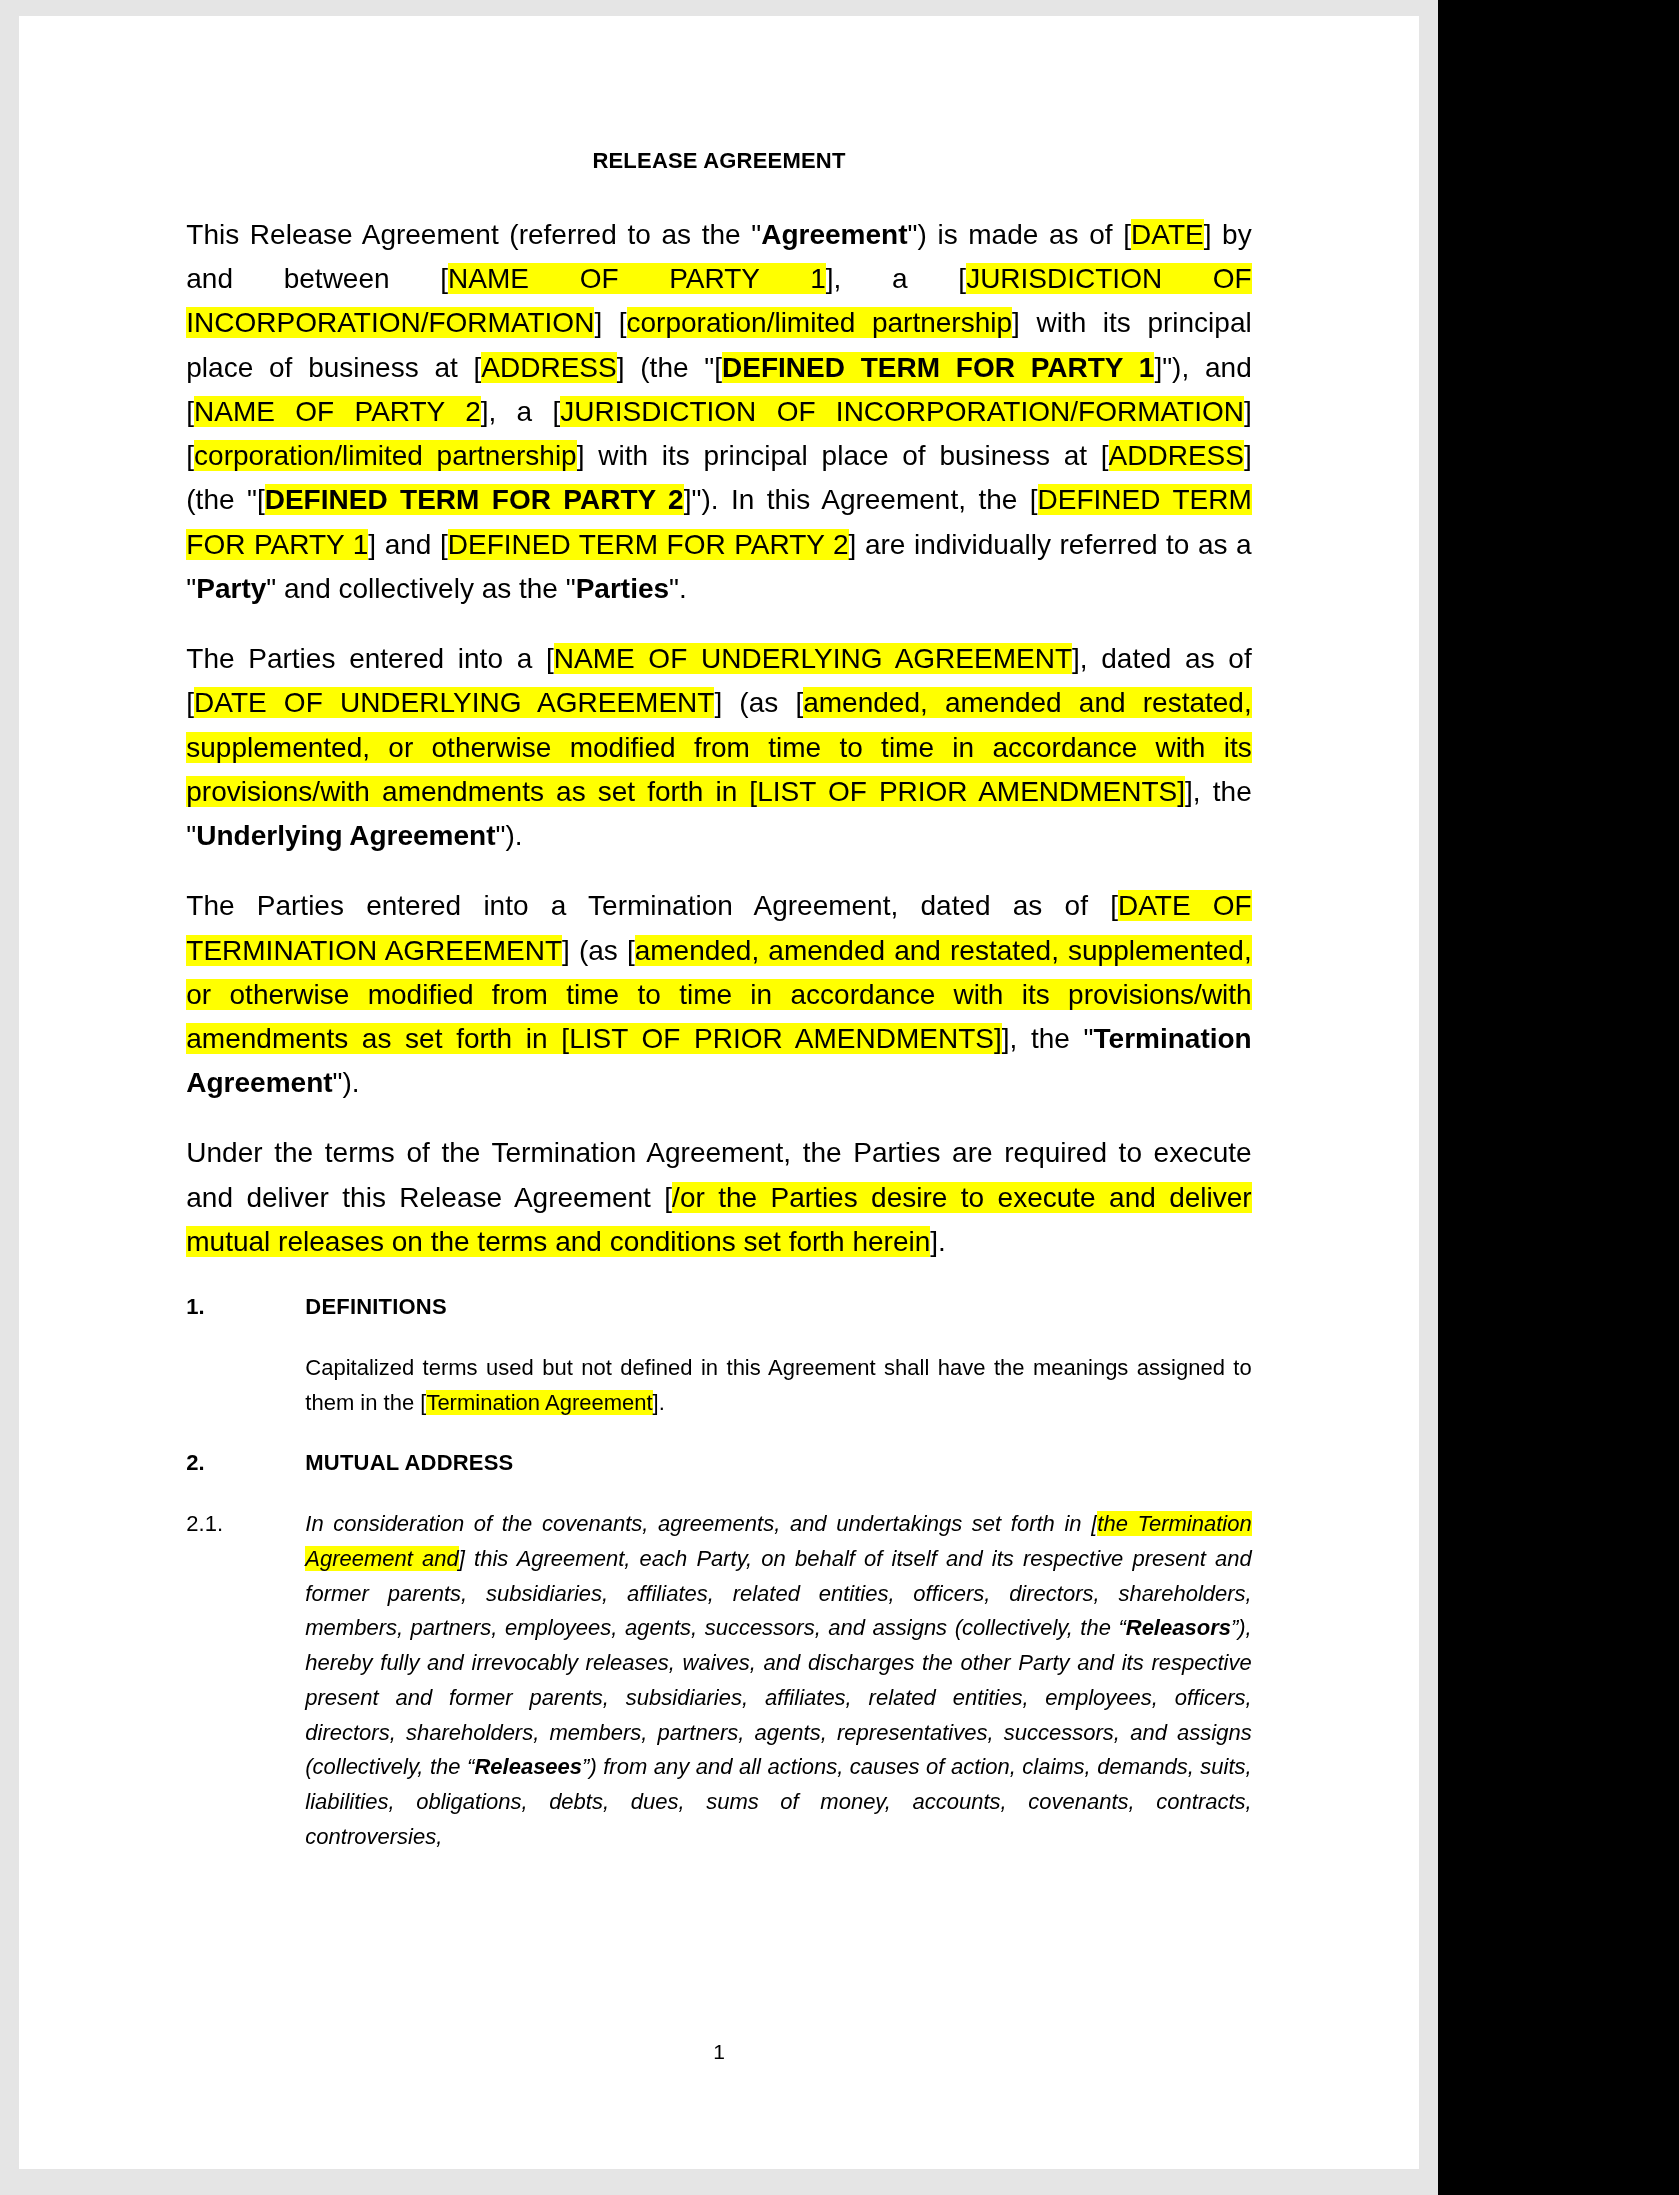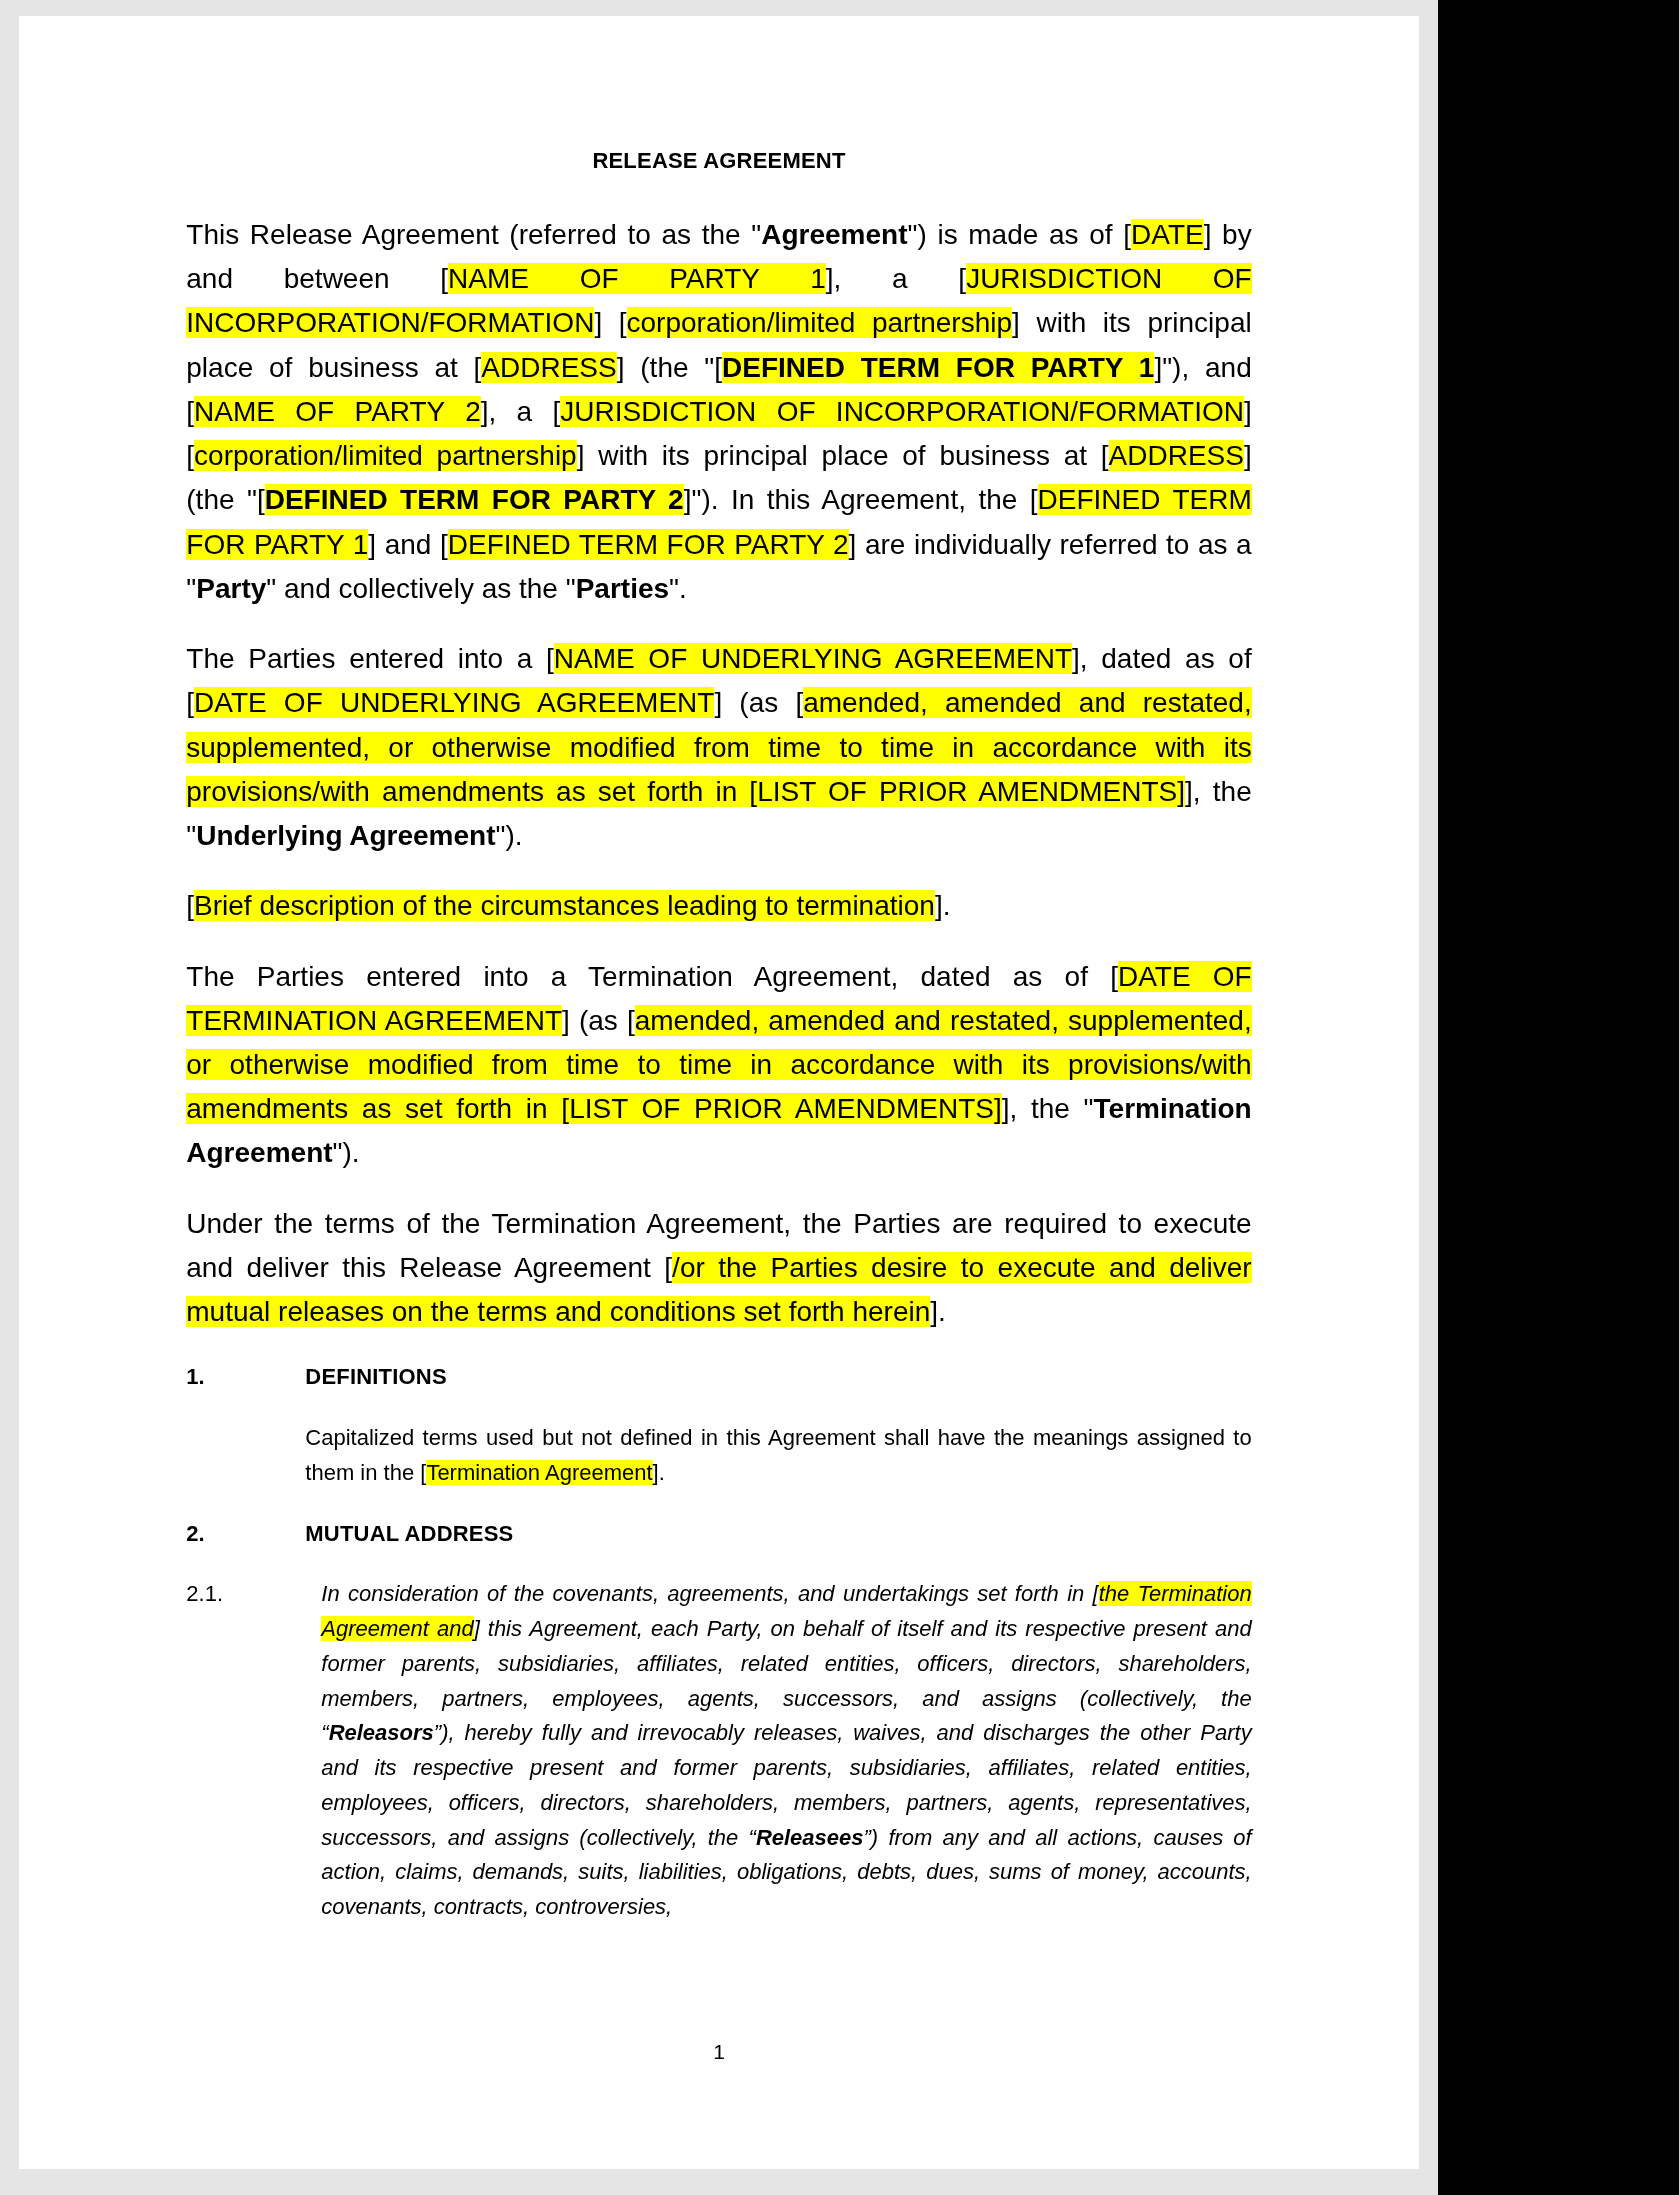--- a/index.html
+++ b/index.html
@@ -70,21 +70,20 @@
     line-height: 1.58;
     text-align: justify;
     color: #000;
   }
   .sub-clause {
     display: flex;
     margin: 0 0 26px 0;
     font-size: 22px;
     line-height: 1.58;
     color: #000;
-    gap: 16px;
   }
   .sub-clause .num {
     width: 119px;
     flex: 0 0 119px;
     font-weight: normal;
   }
   .sub-clause .body {
     flex: 1 1 auto;
     text-align: justify;
     font-style: italic;
@@ -108,23 +107,20 @@
     <div class="doc-title">RELEASE AGREEMENT</div>
 
     <p class="para">
       <span>This Release Agreement (referred to as the "</span><b>Agreement</b><span>") is made as of [</span><span class="hl">DATE</span><span>] by and between [</span><span class="hl">NAME OF PARTY 1</span><span>], a [</span><span class="hl">JURISDICTION OF INCORPORATION/FORMATION</span><span>] [</span><span class="hl">corporation/limited partnership</span><span>] with its principal place of business at [</span><span class="hl">ADDRESS</span><span>] (the "[</span><b class="hl">DEFINED TERM FOR PARTY 1</b><span>]"), and [</span><span class="hl">NAME OF PARTY 2</span><span>], a [</span><span class="hl">JURISDICTION OF INCORPORATION/FORMATION</span><span>] [</span><span class="hl">corporation/limited partnership</span><span>] with its principal place of business at [</span><span class="hl">ADDRESS</span><span>] (the "[</span><b class="hl">DEFINED TERM FOR PARTY 2</b><span>]"). In this Agreement, the [</span><span class="hl">DEFINED TERM FOR PARTY 1</span><span>] and [</span><span class="hl">DEFINED TERM FOR PARTY 2</span><span>] are individually referred to as a "</span><b>Party</b><span>" and collectively as the "</span><b>Parties</b><span>".</span>
     </p>
 
     <p class="para">
       <span>The Parties entered into a [</span><span class="hl">NAME OF UNDERLYING AGREEMENT</span><span>], dated as of [</span><span class="hl">DATE OF UNDERLYING AGREEMENT</span><span>] (as [</span><span class="hl">amended, amended and restated, supplemented, or otherwise modified from time to time in accordance with its provisions/with amendments as set forth in [LIST OF PRIOR AMENDMENTS]</span><span>], the "</span><b>Underlying Agreement</b><span>").</span>
     </p>
 
-    <p class="para">
-      <span>[</span><span class="hl">Brief description of the circumstances leading to termination</span><span>].</span>
-    </p>
 
     <p class="para">
       <span>The Parties entered into a Termination Agreement, dated as of [</span><span class="hl">DATE OF TERMINATION AGREEMENT</span><span>] (as [</span><span class="hl">amended, amended and restated, supplemented, or otherwise modified from time to time in accordance with its provisions/with amendments as set forth in [LIST OF PRIOR AMENDMENTS]</span><span>], the "</span><b>Termination Agreement</b><span>").</span>
     </p>
 
     <p class="para">
       <span>Under the terms of the Termination Agreement, the Parties are required to execute and deliver this Release Agreement [</span><span class="hl">/or the Parties desire to execute and deliver mutual releases on the terms and conditions set forth herein</span><span>].</span>
     </p>
 
 

